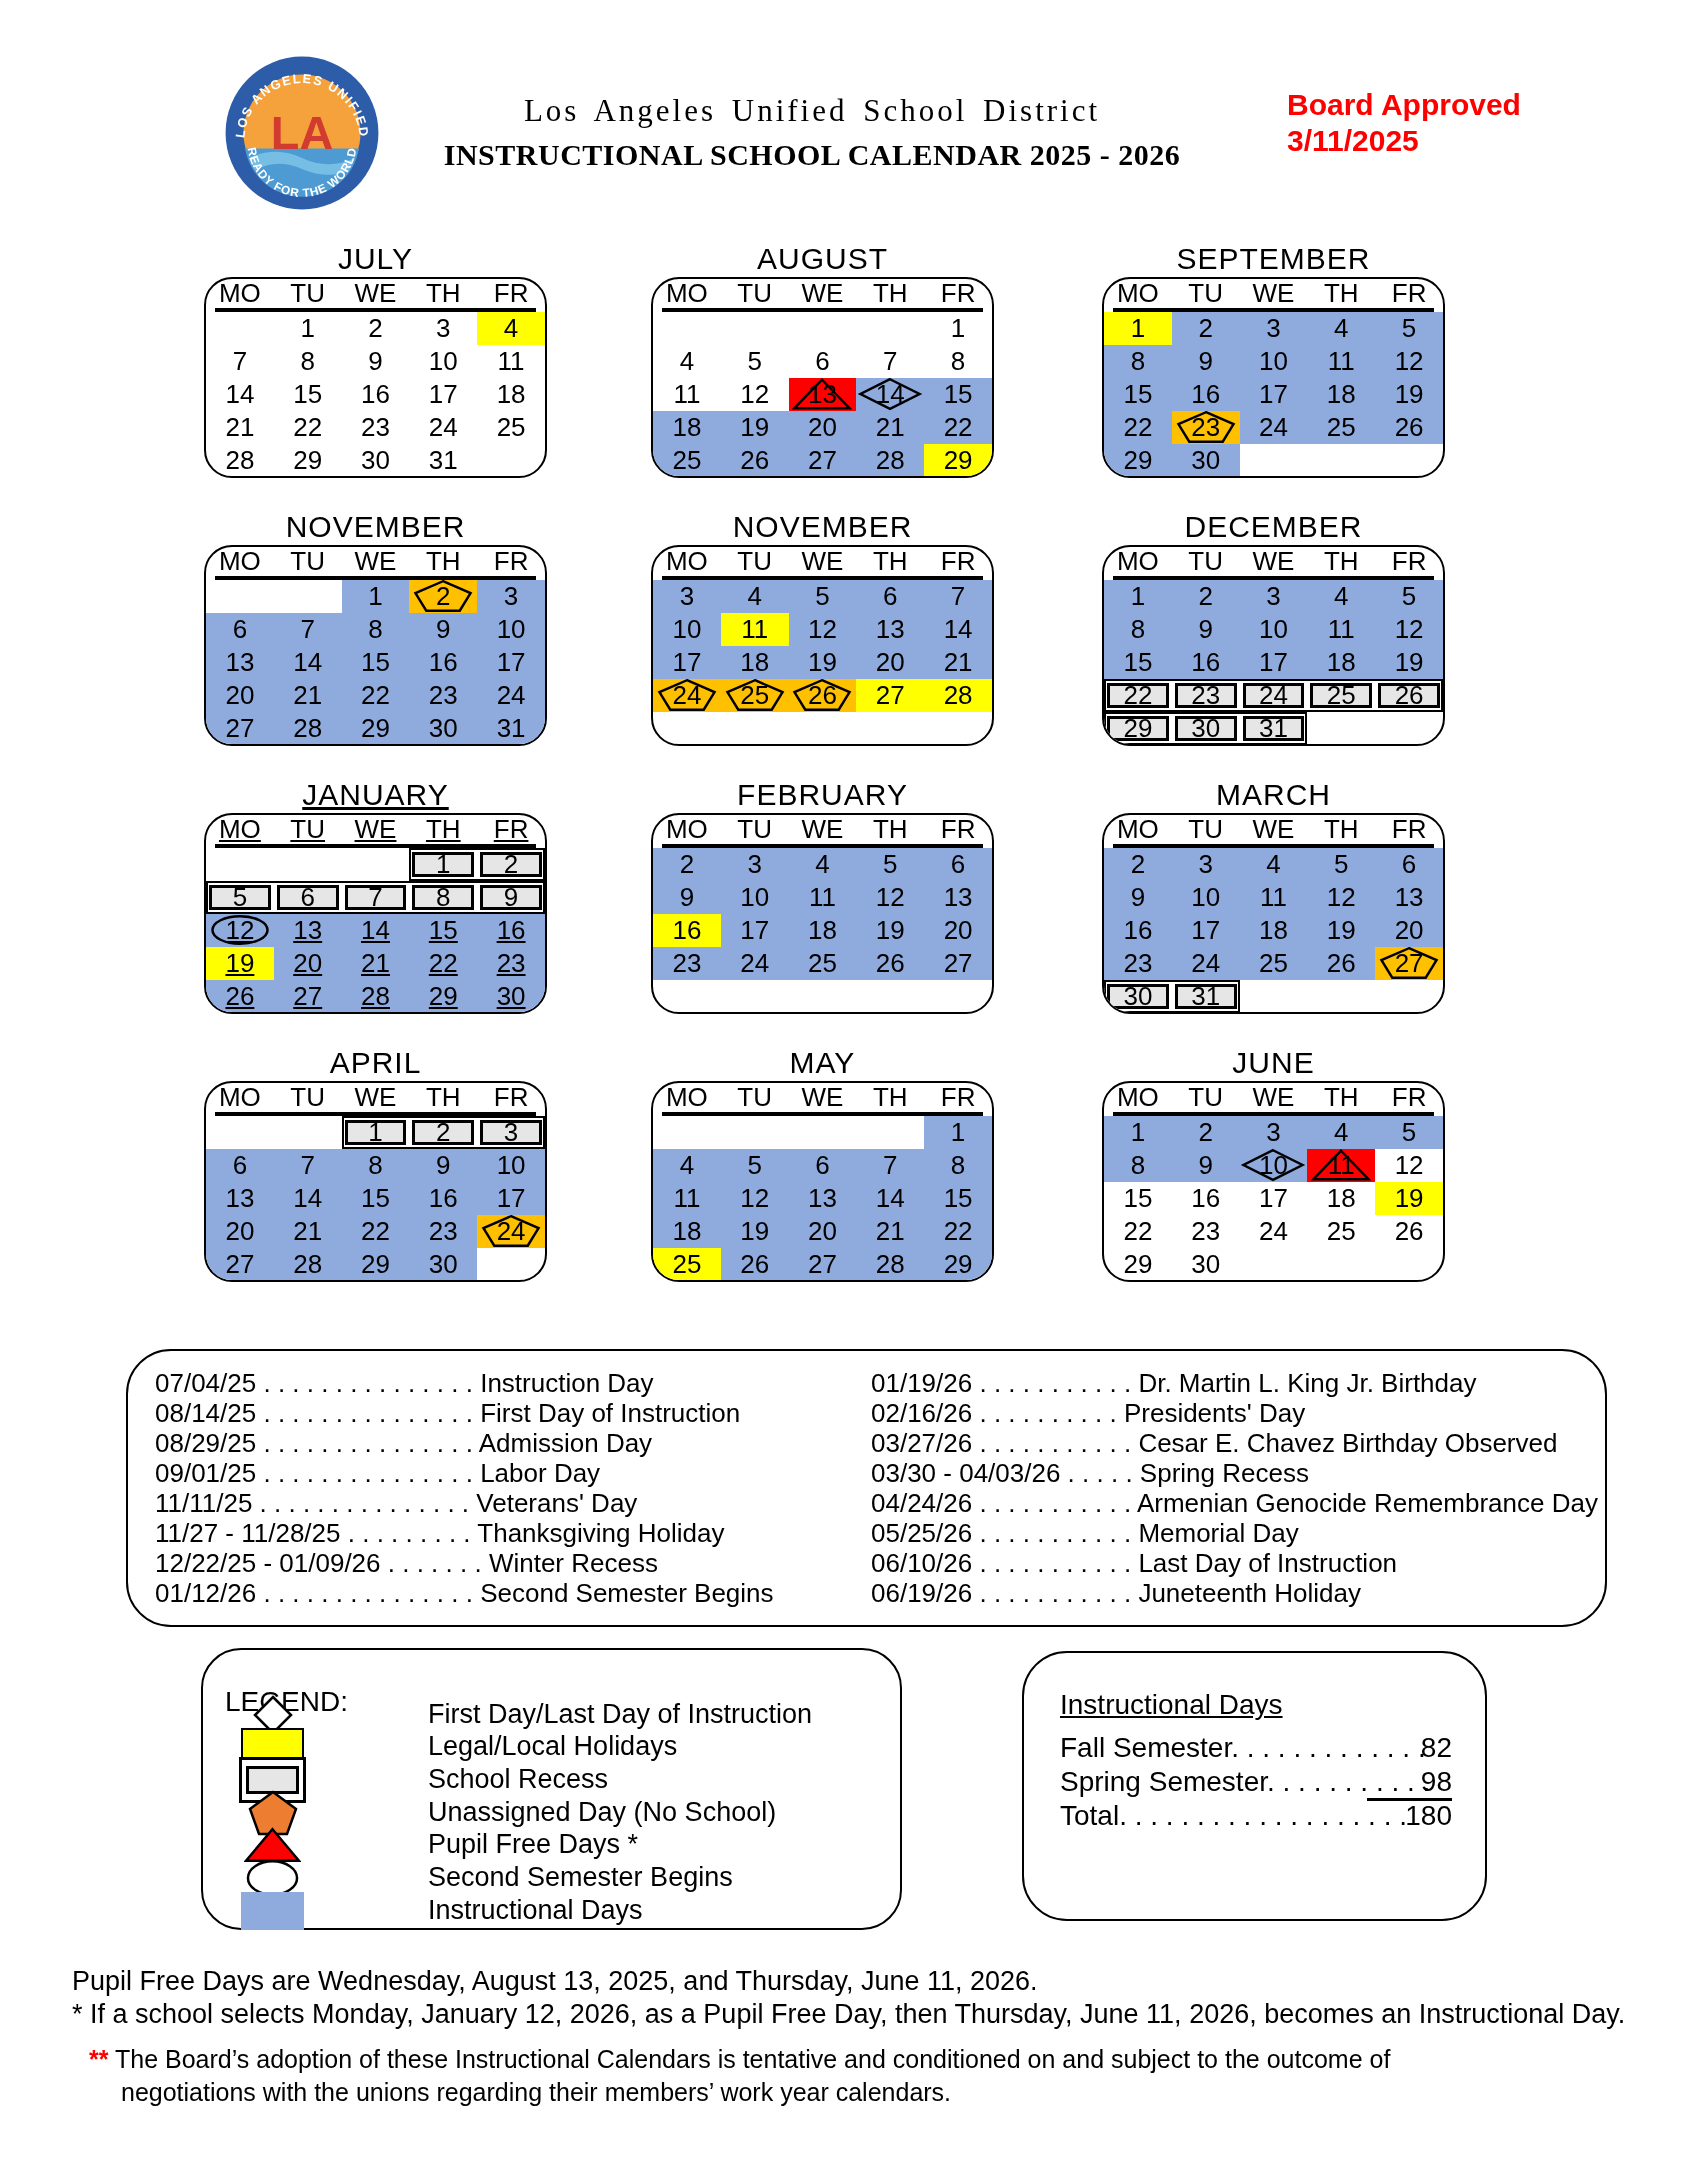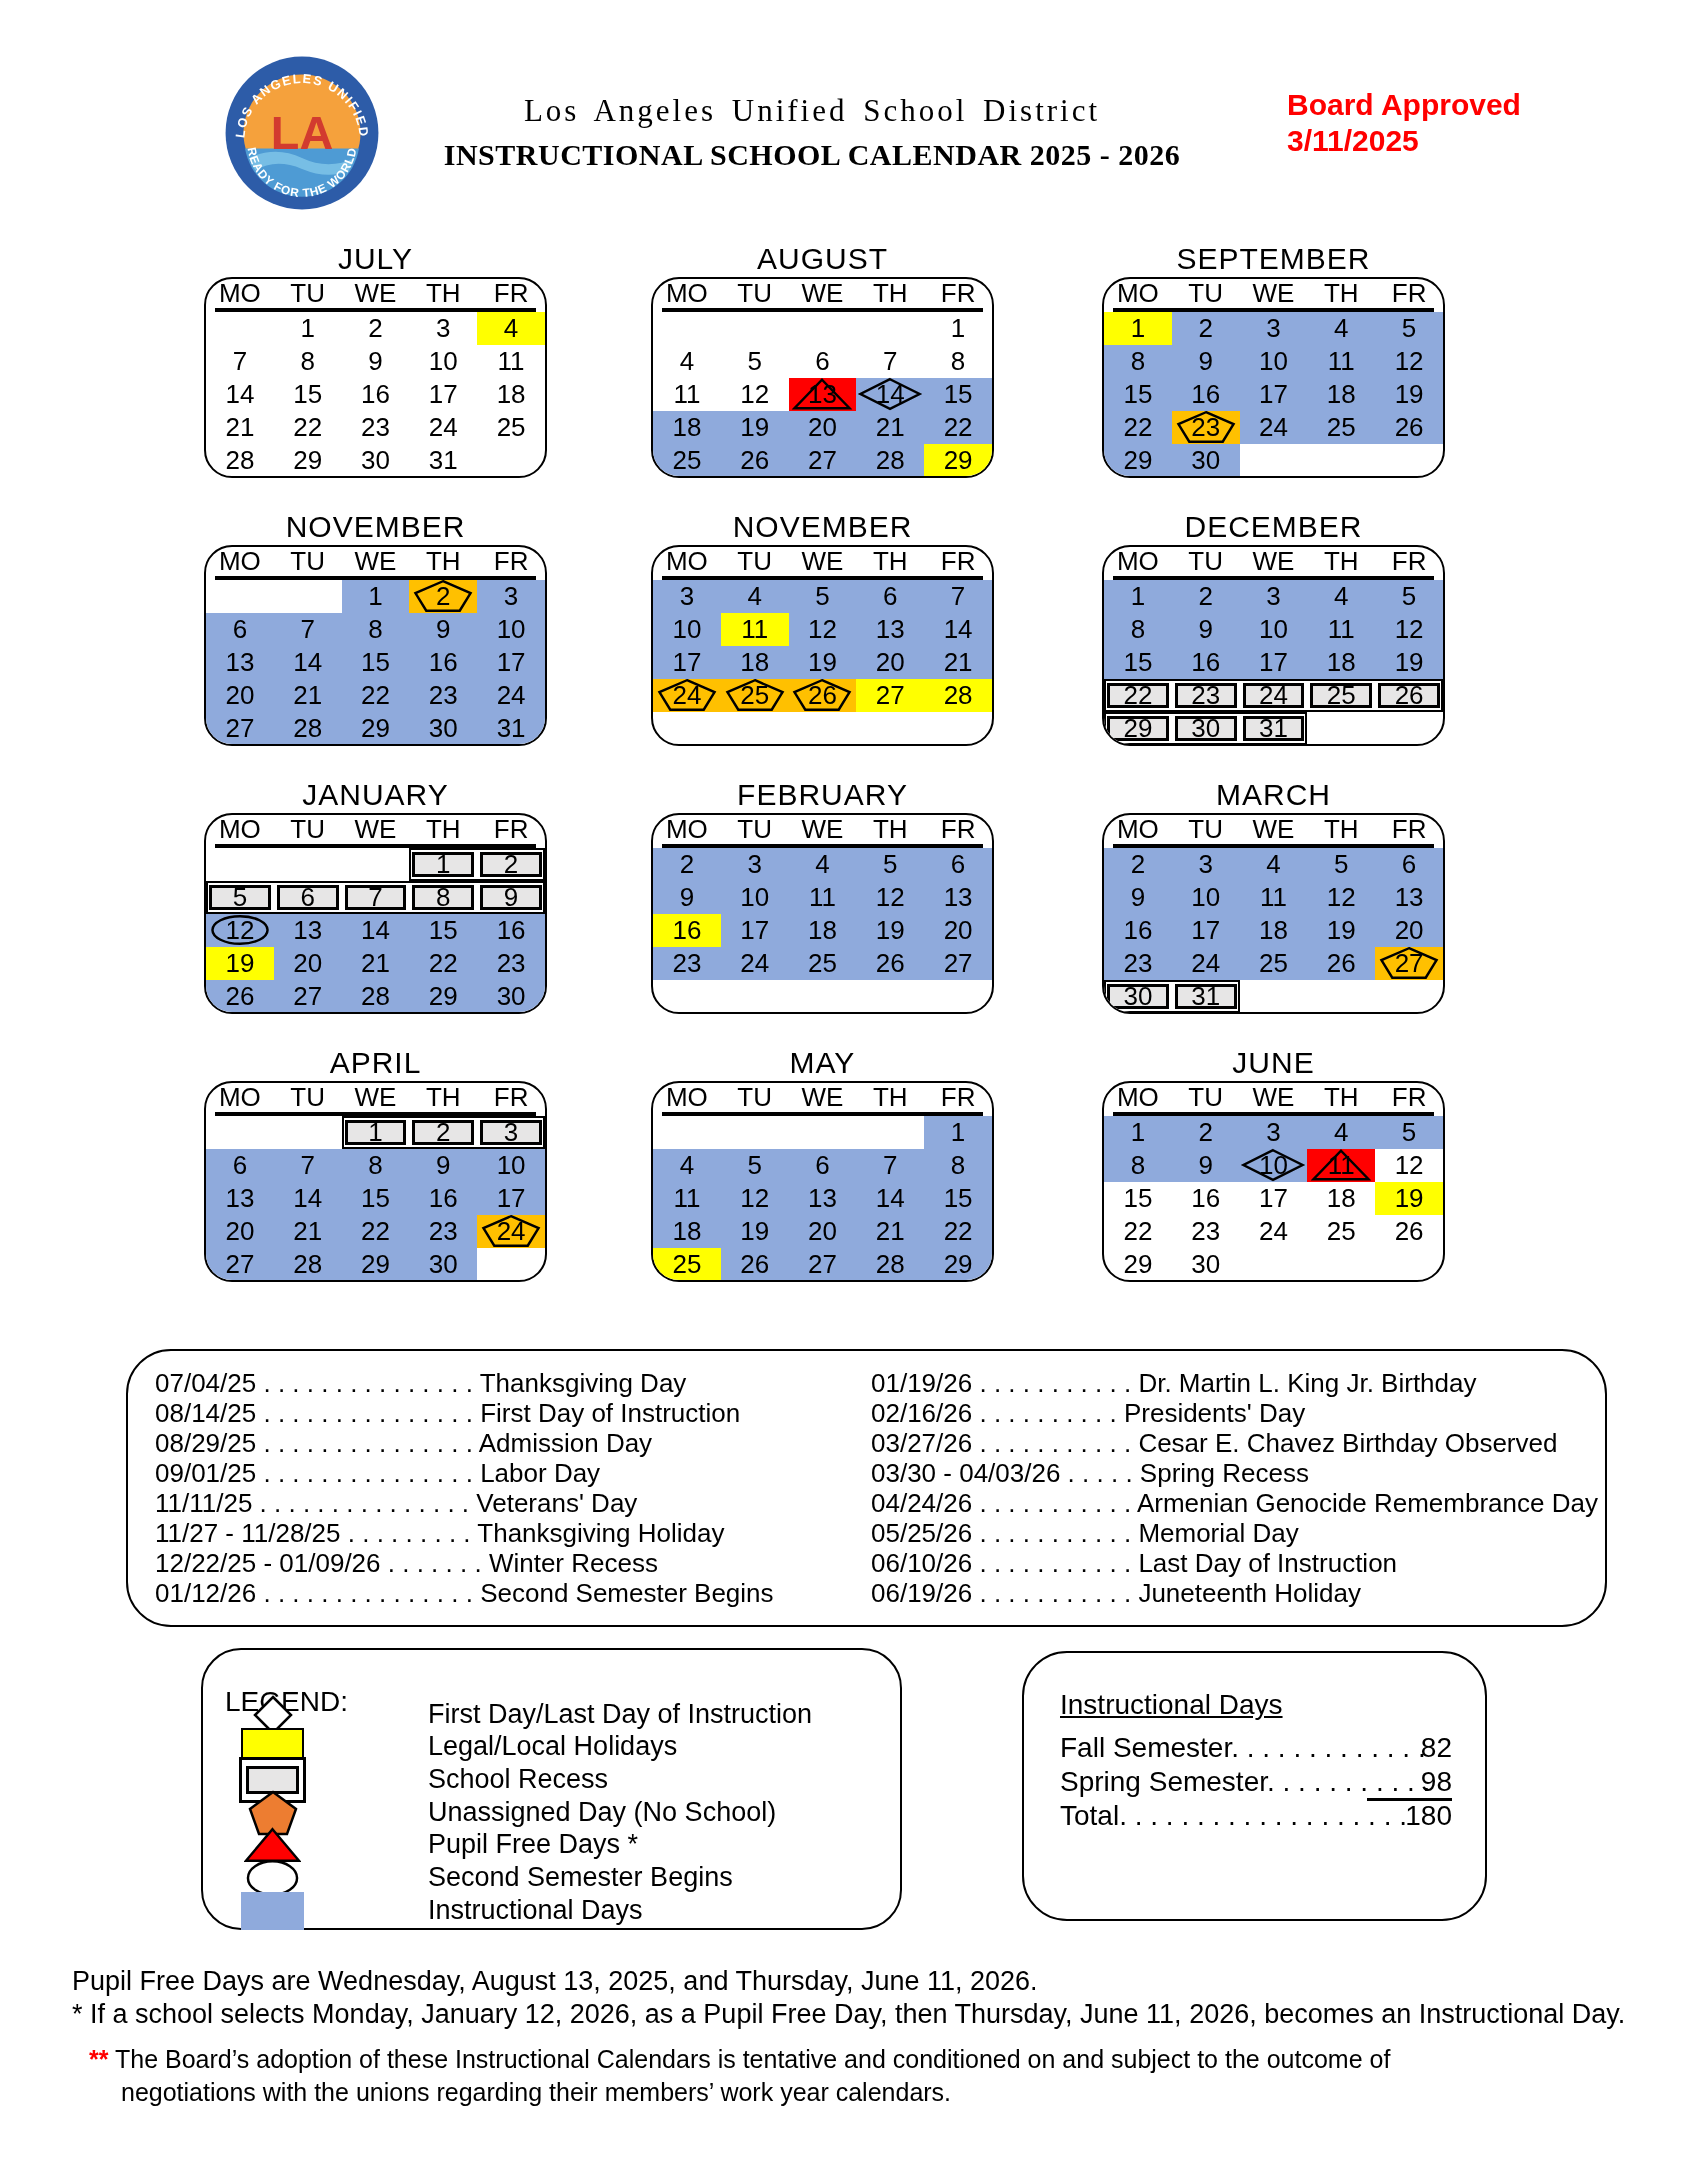--- a/index.html
+++ b/index.html
@@ -401,21 +401,21 @@
           </div>
           <div class="day-row">
             <div class="day-cell bg-g run-start"><span class="d">29</span></div>
             <div class="day-cell bg-g"><span class="d">30</span></div>
             <div class="day-cell bg-g run-end"><span class="d">31</span></div>
             <div class="day-cell"></div>
             <div class="day-cell"></div>
           </div>
         </div>
       </div>
-      <div class="month" style="left: 204px; top: 779px;">
+      <div class="month" style="left: 204px; top: 779px; text-decoration: underline;">
         <div class="month-title">JANUARY</div>
         <div class="month-box">
           <div class="wk-row">
             <span class="wk">MO</span>
             <span class="wk">TU</span>
             <span class="wk">WE</span>
             <span class="wk">TH</span>
             <span class="wk">FR</span>
           </div>
           <div class="wk-line"></div>
@@ -703,21 +703,21 @@
             <div class="day-cell"></div>
             <div class="day-cell"></div>
             <div class="day-cell"></div>
           </div>
         </div>
       </div>
     </div>
 
   <div class="panel" id="key-dates">
     <div class="kd-col" id="kd-left">
-        <div class="kd-line"><span class="kd-date">07/04/25</span><span class="kd-dots"> . . . . . . . . . . . . . . . </span><span class="kd-label">Thanksgiving Day</span></div>
+        <div class="kd-line"><span class="kd-date">07/04/25</span><span class="kd-dots"> . . . . . . . . . . . . . . . </span><span class="kd-label">Instruction Day</span></div>
         <div class="kd-line"><span class="kd-date">08/14/25</span><span class="kd-dots"> . . . . . . . . . . . . . . . </span><span class="kd-label">First Day of Instruction</span></div>
         <div class="kd-line"><span class="kd-date">08/29/25</span><span class="kd-dots"> . . . . . . . . . . . . . . . </span><span class="kd-label">Admission Day</span></div>
         <div class="kd-line"><span class="kd-date">09/01/25</span><span class="kd-dots"> . . . . . . . . . . . . . . . </span><span class="kd-label">Labor Day</span></div>
         <div class="kd-line"><span class="kd-date">11/11/25</span><span class="kd-dots"> . . . . . . . . . . . . . . . </span><span class="kd-label">Veterans' Day</span></div>
         <div class="kd-line"><span class="kd-date">11/27 - 11/28/25</span><span class="kd-dots"> . . . . . . . . . </span><span class="kd-label">Thanksgiving Holiday</span></div>
         <div class="kd-line"><span class="kd-date">12/22/25 - 01/09/26</span><span class="kd-dots"> . . . . . . . </span><span class="kd-label">Winter Recess</span></div>
         <div class="kd-line"><span class="kd-date">01/12/26</span><span class="kd-dots"> . . . . . . . . . . . . . . . </span><span class="kd-label">Second Semester Begins</span></div>
       </div>
     <div class="kd-col" id="kd-right">
         <div class="kd-line"><span class="kd-date">01/19/26</span><span class="kd-dots"> . . . . . . . . . . . </span><span class="kd-label">Dr. Martin L. King Jr. Birthday</span></div>

